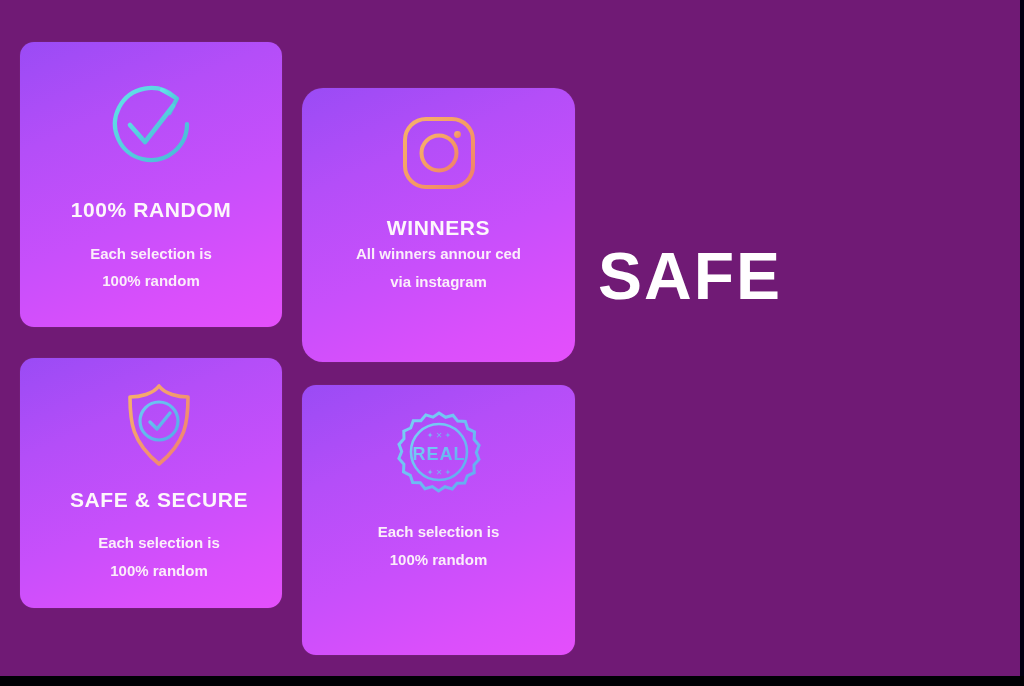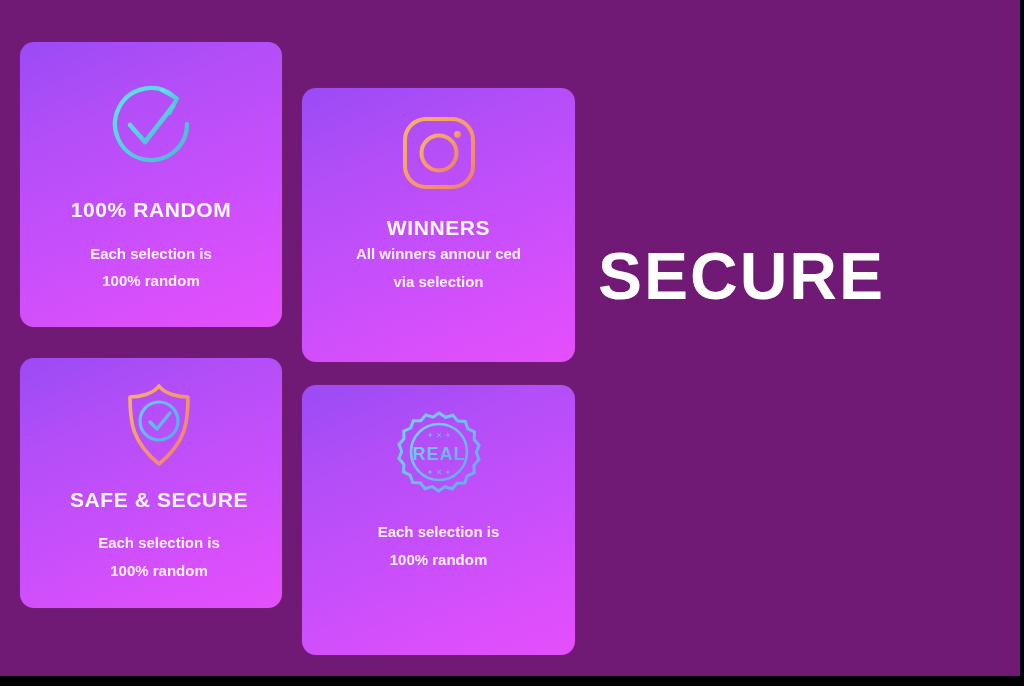--- a/index.html
+++ b/index.html
@@ -56,21 +56,21 @@
 
   .card-body {
     color: #fbeefa;
     text-align: center;
     font-weight: bold;
   }
   .card-body .line { display: block; }
 
   
   #card-random  { left: 20px;  top: 42px;  width: 262px; height: 285px; }
-  #card-winners { left: 302px; top: 88px;  width: 273px; height: 274px; }
+  #card-winners { left: 302px; top: 88px;  width: 273px; height: 274px; border-radius: 21px; }
   #card-safe    { left: 20px;  top: 358px; width: 262px; height: 250px; padding-left: 16px; }
   #card-real    { left: 302px; top: 385px; width: 273px; height: 270px; }
 
   #card-random .card-icon  { margin-top: 30px; }
   #card-random .card-title { margin-top: 22px; font-size: 21px; }
   #card-random .card-body  { margin-top: 18px; font-size: 15px; line-height: 27px; }
 
   #card-winners .card-icon  { margin-top: 26px; }
   #card-winners .card-title { margin-top: 24px; font-size: 21px; }
   #card-winners .card-body  { font-size: 15px; line-height: 28px; }
@@ -135,21 +135,21 @@
           </linearGradient>
         </defs>
         <rect x="5" y="5" width="68" height="68" rx="21" ry="21" stroke="url(#gInsta)" stroke-width="4" fill="none"></rect>
         <circle cx="39" cy="39" r="17.5" stroke="url(#gInsta)" stroke-width="4" fill="none"></circle>
         <circle cx="57.5" cy="20.5" r="3.4" fill="url(#gInsta)"></circle>
       </svg>
     </span>
     <div class="card-title">WINNERS</div>
     <div class="card-body">
       <span class="line">All winners annour ced</span>
-      <span class="line">via selection</span>
+      <span class="line">via instagram</span>
     </div>
   </div>
 
   <div class="card" id="card-safe">
     <span class="card-icon">
       <svg width="74" height="86" viewBox="0 0 74 86" fill="none">
         <defs>
           <linearGradient id="gShield" x1="0" y1="0" x2="1" y2="1">
             <stop offset="0%" stop-color="#f6b26b"></stop>
             <stop offset="100%" stop-color="#ef7d72"></stop>
@@ -199,16 +199,16 @@
         </g>
         <text x="46" y="50.5" font-family="'Liberation Sans', sans-serif" font-size="18" font-weight="bold" letter-spacing="1" text-anchor="middle" fill="url(#gBadge)">REAL</text>
       </svg>
     </span>
     <div class="card-body">
       <span class="line">Each selection is</span>
       <span class="line">100% random</span>
     </div>
   </div>
 
-  <div id="about-heading">SECURE</div>
+  <div id="about-heading">SAFE</div>
 
   <div id="bg-bottom-strip"></div>
 </div>
 
 </body></html>

